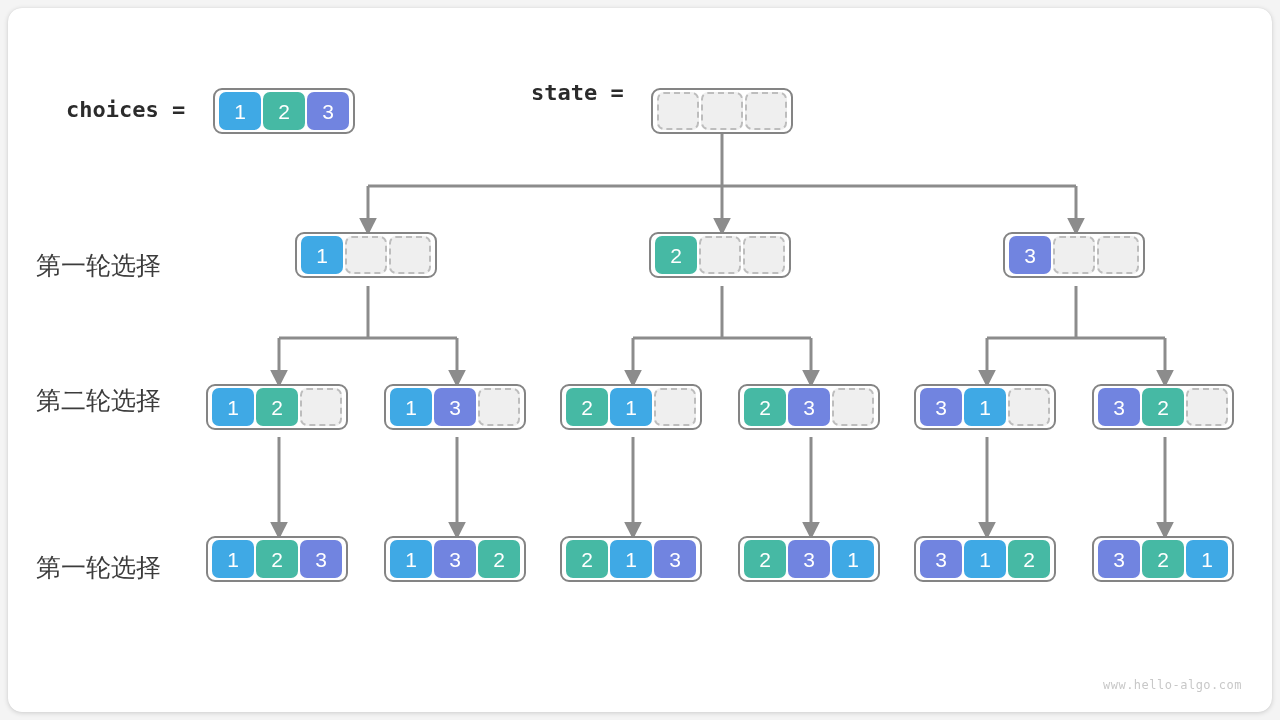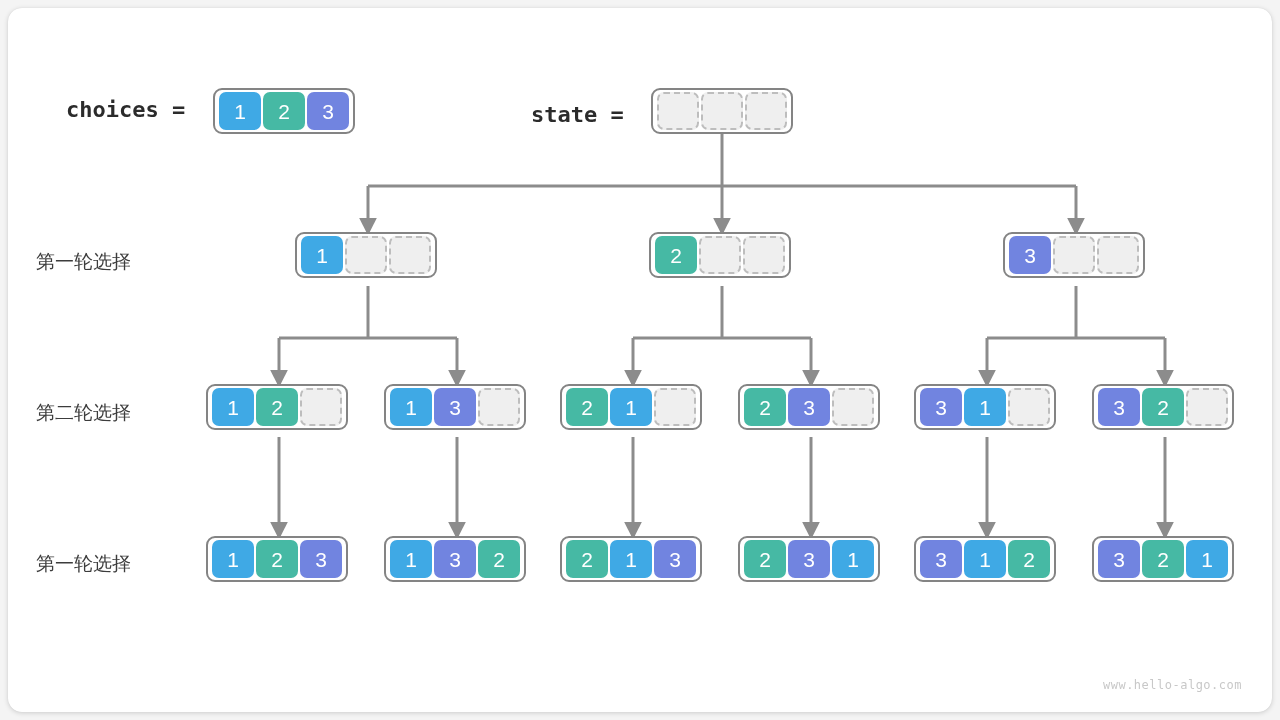--- a/index.html
+++ b/index.html
@@ -65,21 +65,21 @@
   .cell.v1 { background: #3fa9e5; }
   .cell.v2 { background: #46b9a4; }
   .cell.v3 { background: #7184e0; }
   .cell.empty {
     background: #efefef;
     border: 2px dashed #bdbdbd;
     color: transparent;
   }
   .label {
     position: absolute;
-    font-size: 19px;
+    font-size: 25px;
     color: #3c3c3c;
     font-family: Liberation Mono, monospace;
     white-space: nowrap;
   }
   .mono-label {
     position: absolute;
     font-family: "DejaVu Sans Mono", "Liberation Mono", monospace;
     font-size: 22px;
     font-weight: bold;
     color: #2b2b2b;
@@ -141,29 +141,29 @@
     </g>
   </svg>
 
   <div class="mono-label" style="left:56px; top:97px;">choices =</div>
   <div class="node" id="choices-node" style="left:213px; top:88px;">
       <div class="cell v1">1</div>
       <div class="cell v2">2</div>
       <div class="cell v3">3</div>
     </div>
 
-  <div class="mono-label" style="left:521px; top:102px;">state =</div>
+  <div class="mono-label" style="left:521px; top:80px;">state =</div>
   <div class="node" id="state-node" style="left:651px; top:88px;">
       <div class="cell empty"></div>
       <div class="cell empty"></div>
       <div class="cell empty"></div>
     </div>
 
   <div class="label" style="left:36px; top:249px;">第一轮选择</div>
-  <div class="label" style="left:36px; top:400px;">第二轮选择</div>
+  <div class="label" style="left:36px; top:384px;">第二轮选择</div>
   <div class="label" style="left:36px; top:551px;">第一轮选择</div>
 
   <div id="nodes-layer">
       <div class="node" style="left: 295px; top: 232px;">
         <div class="cell v1">1</div>
         <div class="cell empty"></div>
         <div class="cell empty"></div>
       </div>
       <div class="node" style="left: 649px; top: 232px;">
         <div class="cell v2">2</div>

